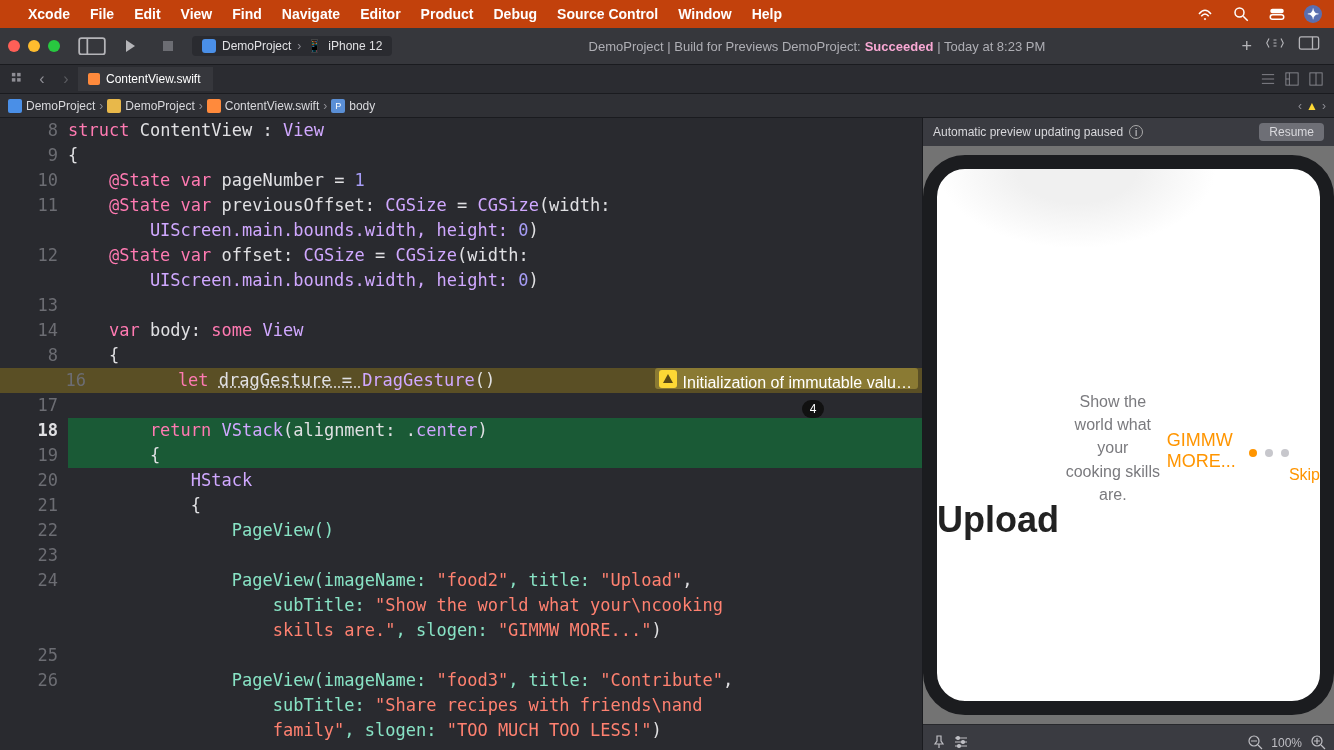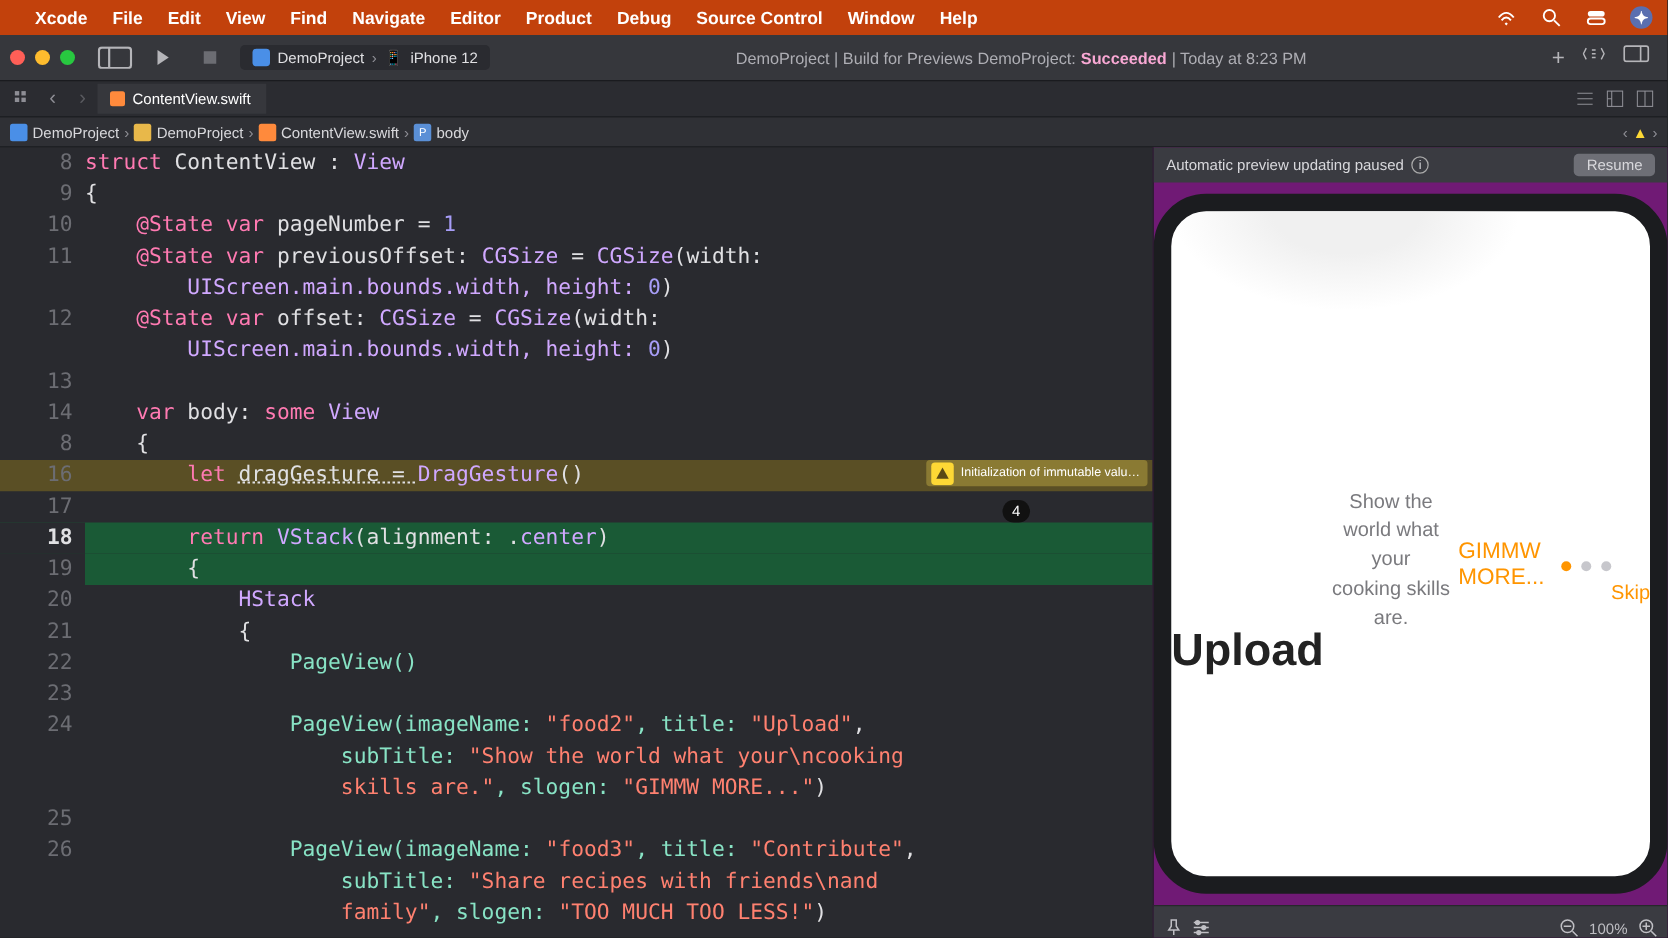--- a/index.html
+++ b/index.html
@@ -78,39 +78,39 @@
   border-bottom:1px solid #1a1b1f;
 }
 .crumbrow .sep { color:#8e8e95; }
 .crumbrow .cicon { width:14px; height:14px; display:inline-flex; }
 
 .crumbrow .right-crumb { margin-left:auto; display:flex; gap:4px; align-items:center; }
 
 
 .main { display:flex; height: calc(750px - 28px - 36px - 30px - 24px); }
 .editor { flex: 1; background:#292a2f; overflow:hidden; font-family: "SF Mono","Menlo",monospace; position:relative; }
-.preview { width: 412px; background:#701a75; display:flex; flex-direction:column; border-left:1px solid #1a1b1f; }
+.preview { width: 412px; background:#737373; display:flex; flex-direction:column; border-left:1px solid #1a1b1f; }
 
 
 .code-line { display:flex; font-size: 17px; line-height: 25px; }
 .gutter { width: 68px; text-align:right; padding-right:10px; color:#6c6d73; user-select:none; }
 .code { white-space: pre; }
 .kw-pink { color:#ff7ab2; }
 .plain { color:#e0e0e3; }
 .type-purp { color:#d0a8ff; }
 .teal2 { color:#88e3c5; }
 .str { color:#ff8170; }
 .num { color:#a79df7; }
 
 .code-line.warn-bg { background:#5a4f25; }
 .code-line.green-bg { background:#1a5a36; }
 .code-line.green-bg .gutter { background:#292a2f; }
 .warnpill {
-  position:absolute; right:4px; display:flex; align-items:center; gap:6px;
-  background:#8a7a33; color:#fff; font-size:10px; padding:2px 6px 2px 4px;
+  position:absolute; right:4px; display:flex; gap:6px;
+  background:#8a7a33; color:#fff; font-size:16px; padding:2px 6px 2px 4px;
   border-radius:3px; height:21px;
   font-family: -apple-system, sans-serif;
 }
 .warntri {
   width:18px; height:18px; display:flex; align-items:center; justify-content:center;
   background:#fdd835; border-radius:3px;
 }
 .fold-badge {
   position:absolute; left:802px; background:#111; color:#fff; font-size:12px;
   border-radius:10px; width:22px; height:18px; display:flex; align-items:center; justify-content:center;
@@ -325,21 +325,21 @@
         <span class="code"></span>
       </div>
     <div class="code-line">
         <span class="gutter">14</span>
         <span class="code"><span class="kw-pink">    var </span><span class="plain">body: </span><span class="kw-pink">some </span><span class="type-purp">View</span></span>
       </div>
     <div class="code-line">
         <span class="gutter">8</span>
         <span class="code plain">    {</span>
       </div>
-    <div class="code-line warn-bg" style="position:relative;">
+    <div class="code-line warn-bg" style="position:relative;padding-left:28px;">
         <span class="gutter">16</span>
         <span class="code"><span class="kw-pink">        let </span><span class="plain" style="text-decoration:underline dotted;">dragGesture = </span><span class="type-purp">DragGesture</span><span class="plain">()</span></span>
       <div class="warnpill">
         <span class="warntri">
             <svg width="12" height="12" viewBox="0 0 12 12" fill="#5a4a15">
               <path d="M6 1 L11 10 L1 10 Z"></path>
             </svg>
           </span>
         <span>Initialization of immutable valu…</span>
       </div>

